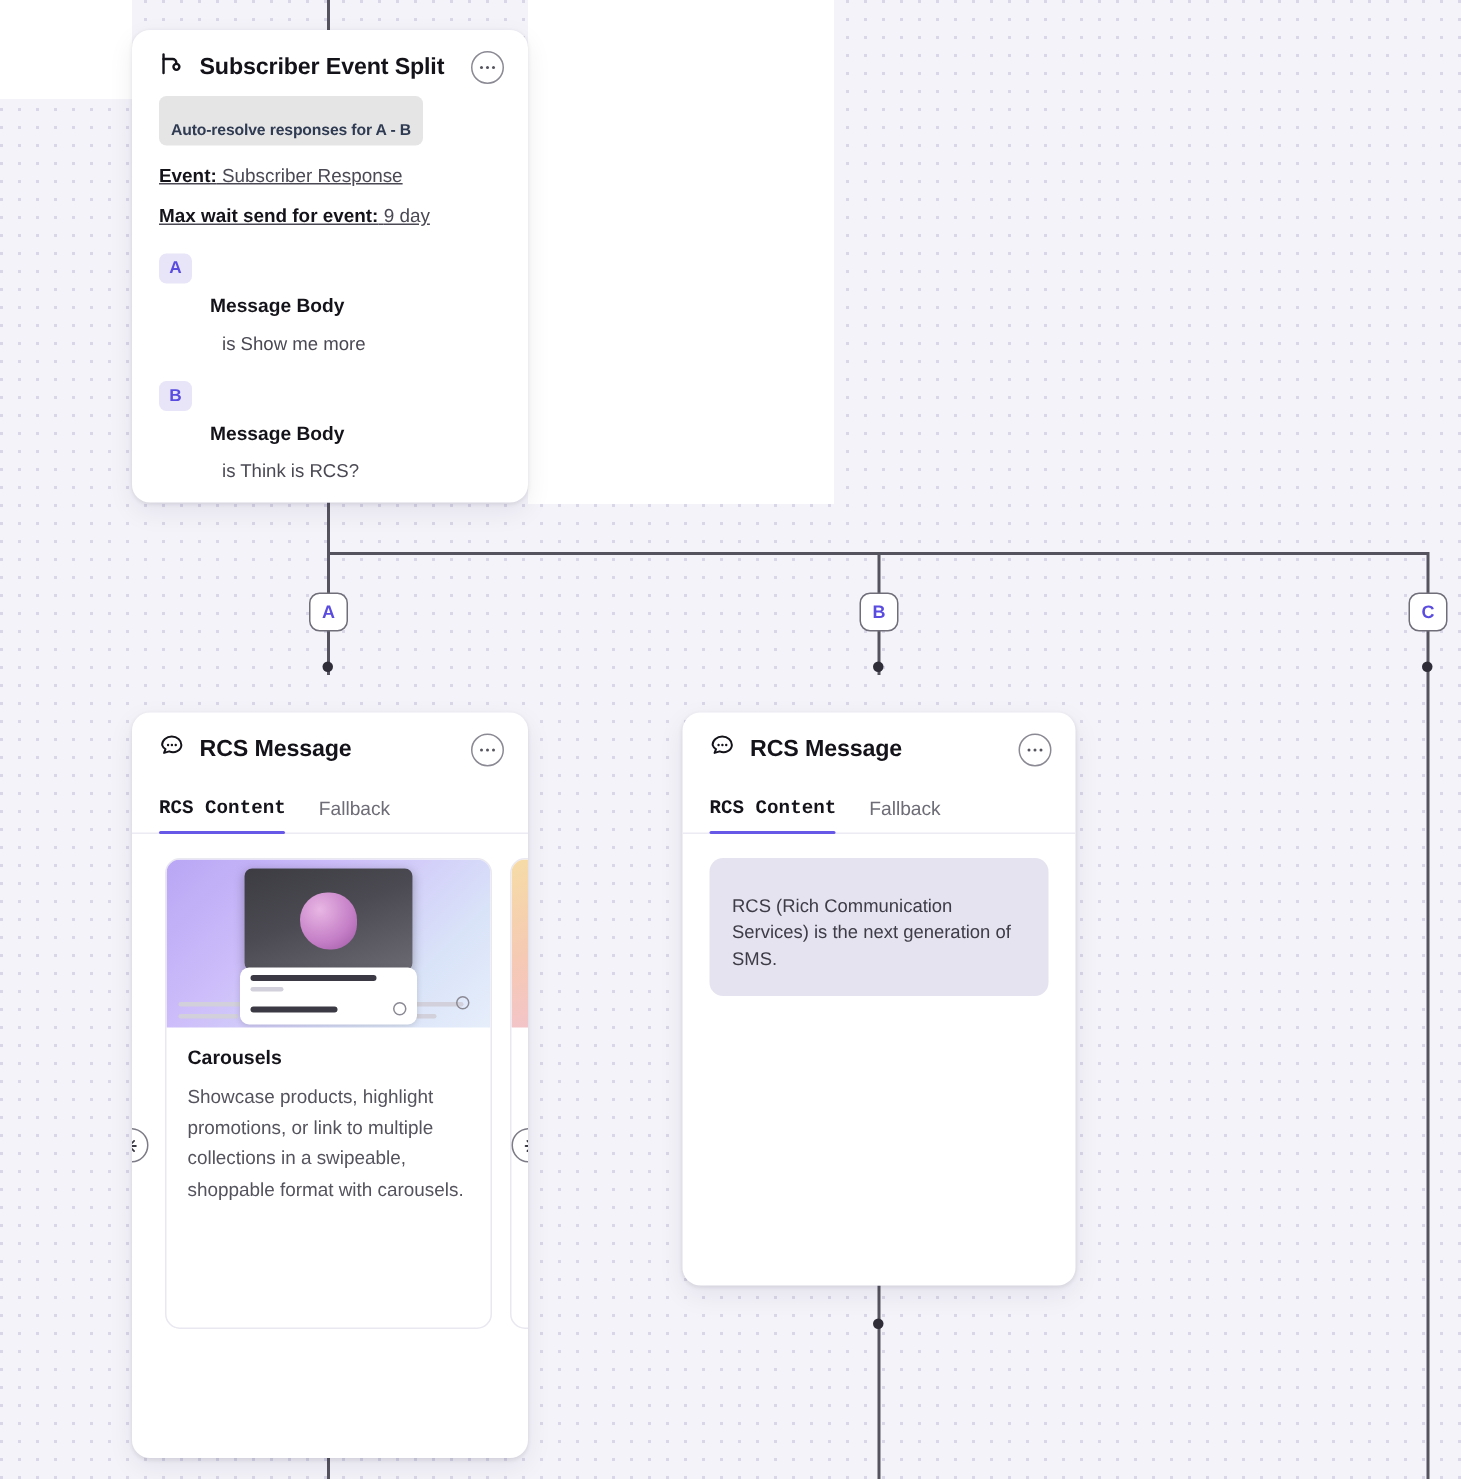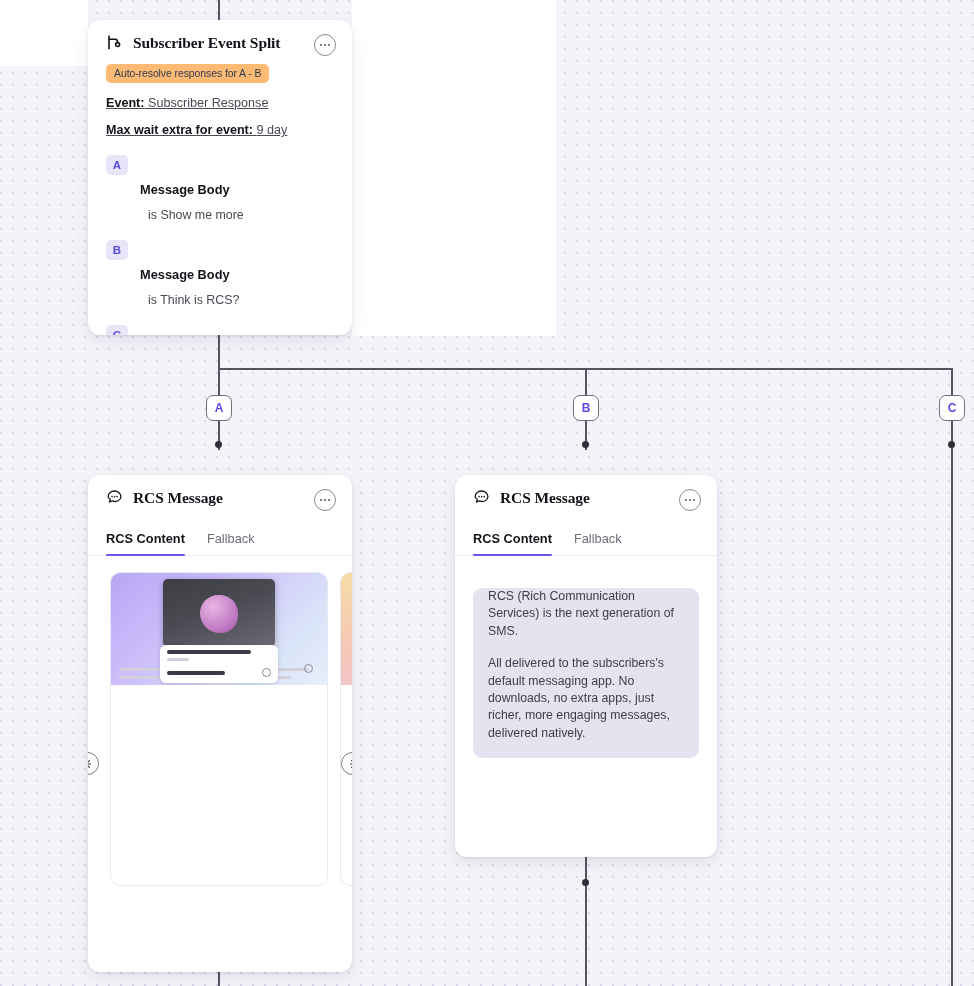--- a/index.html
+++ b/index.html
@@ -56,22 +56,22 @@
   .node-card {
     position: absolute;
     background: #ffffff;
     border-radius: 12px;
     box-shadow: 0 1px 3px rgba(20,20,40,0.10), 0 6px 18px rgba(20,20,40,0.07);
     z-index: 5;
     overflow: hidden;
   }
   .card-head {
     display: flex;
+    align-items: center;
     padding: 14px 16px 6px 18px;
-    font-family: Liberation Serif, serif;
   }
   .card-title {
     font-size: 15.5px;
     font-weight: 700;
     color: #14131a;
     letter-spacing: -0.1px;
     margin-left: 10px;
     flex: 1;
   }
   .glyph { display: block; }
@@ -86,26 +86,26 @@
   .kebab span {
     width: 2.4px; height: 2.4px; border-radius: 50%;
     background: #55545e; margin: 0 0.9px;
     display: block;
   }
 
   
   .pill {
     display: inline-block;
     margin: 2px 0 0 18px;
-    padding: 3px 8px 4px;
+    padding: 17px 8px 4px;
     border-radius: 5px;
-    background: #fdba74;
+    background: #e5e5e5;
     color: #2f3b52;
     font-size: 10.5px;
-    font-weight: 400;
+    font-weight: 700;
     letter-spacing: -0.1px;
   }
   .kv {
     margin: 13px 0 0 18px;
     font-size: 12.6px;
     color: #4a4954;
     text-decoration: underline;
   }
   .kv b { color: #14131a; font-weight: 700; }
   .cond {
@@ -144,20 +144,21 @@
   .tab {
     font-size: 12.8px;
     color: #6d6c77;
     padding-bottom: 9px;
     cursor: pointer;
     position: relative;
   }
   .tab.active {
     color: #14131a;
     font-weight: 700;
+    font-family: Liberation Mono, monospace;
   }
   .tab.active::after {
     content: "";
     position: absolute;
     left: 0; right: 0; bottom: -1px;
     height: 2.4px;
     background: #6858e8;
     border-radius: 2px;
   }
 
@@ -253,24 +254,24 @@
     border: 1.3px solid #7c7b86;
     display: flex; align-items: center; justify-content: center;
     cursor: pointer;
     z-index: 8;
   }
   .nav-btn.prev { left: -12px; }
   .nav-btn.next { right: -12px; }
 
   
   .bubble {
-    margin: 32px 18px 0;
+    margin: 16px 18px 0;
     background: #e5e3ef;
     border-radius: 9px;
-    padding: 0 15px 16px;
+    padding: 24px 15px 16px;
   }
   .bubble p {
     font-size: 12.3px;
     color: #3d3c47;
     line-height: 17.4px;
   }
   .bubble p + p { margin-top: 15px; }
 </style>
 </head>
 <body>
@@ -314,21 +315,21 @@
   </div>
 
   <div class="pill">Auto-resolve responses for A - B</div>
 
   <div class="kv">
     <b>Event:</b>
     <span>Subscriber Response</span>
   </div>
 
   <div class="kv">
-    <b>Max wait extra for event:</b>
+    <b>Max wait send for event:</b>
     <span>9 day</span>
   </div>
 
   <div class="cond">
     <span class="cond-badge">A</span>
     <span class="cond-text">
       <span class="cond-title">Message Body</span>
       <span class="cond-sub" style="display:block">is Show me more</span>
     </span>
   </div>
@@ -403,20 +404,24 @@
           </div>
           <div class="hero-overlay">
             <div class="ln dark" style="width:84px;margin-bottom:4px;"></div>
             <div class="ln sm" style="width:22px;margin-bottom:7px;"></div>
             <div style="display:flex;align-items:center;justify-content:space-between;">
               <div class="ln dark" style="width:58px;"></div>
               <div style="width:9px;height:9px;border-radius:50%;border:1.1px solid #8b8a94;"></div>
             </div>
           </div>
         </div>
+        <div class="carousel-body">
+          <div class="carousel-title">Carousels</div>
+          <div class="carousel-desc">Showcase products, highlight promotions, or link to multiple collections in a swipeable, shoppable format with carousels.</div>
+        </div>
       </div>
 
       <div class="carousel-card peek">
         <div class="carousel-hero"></div>
         <div class="carousel-body" style="height:200px;"></div>
       </div>
     </div>
   </div>
 </div>
 
@@ -438,16 +443,15 @@
     </span>
   </div>
 
   <div class="tabs">
     <span class="tab active">RCS Content</span>
     <span class="tab">Fallback</span>
   </div>
 
   <div class="bubble">
     <p>RCS (Rich Communication Services) is the next generation of SMS.</p>
-    <p>All delivered to the subscribers's default messaging app. No downloads, no extra apps, just richer, more engaging messages, delivered natively.</p>
   </div>
 
 </div>
 
 </body></html>

